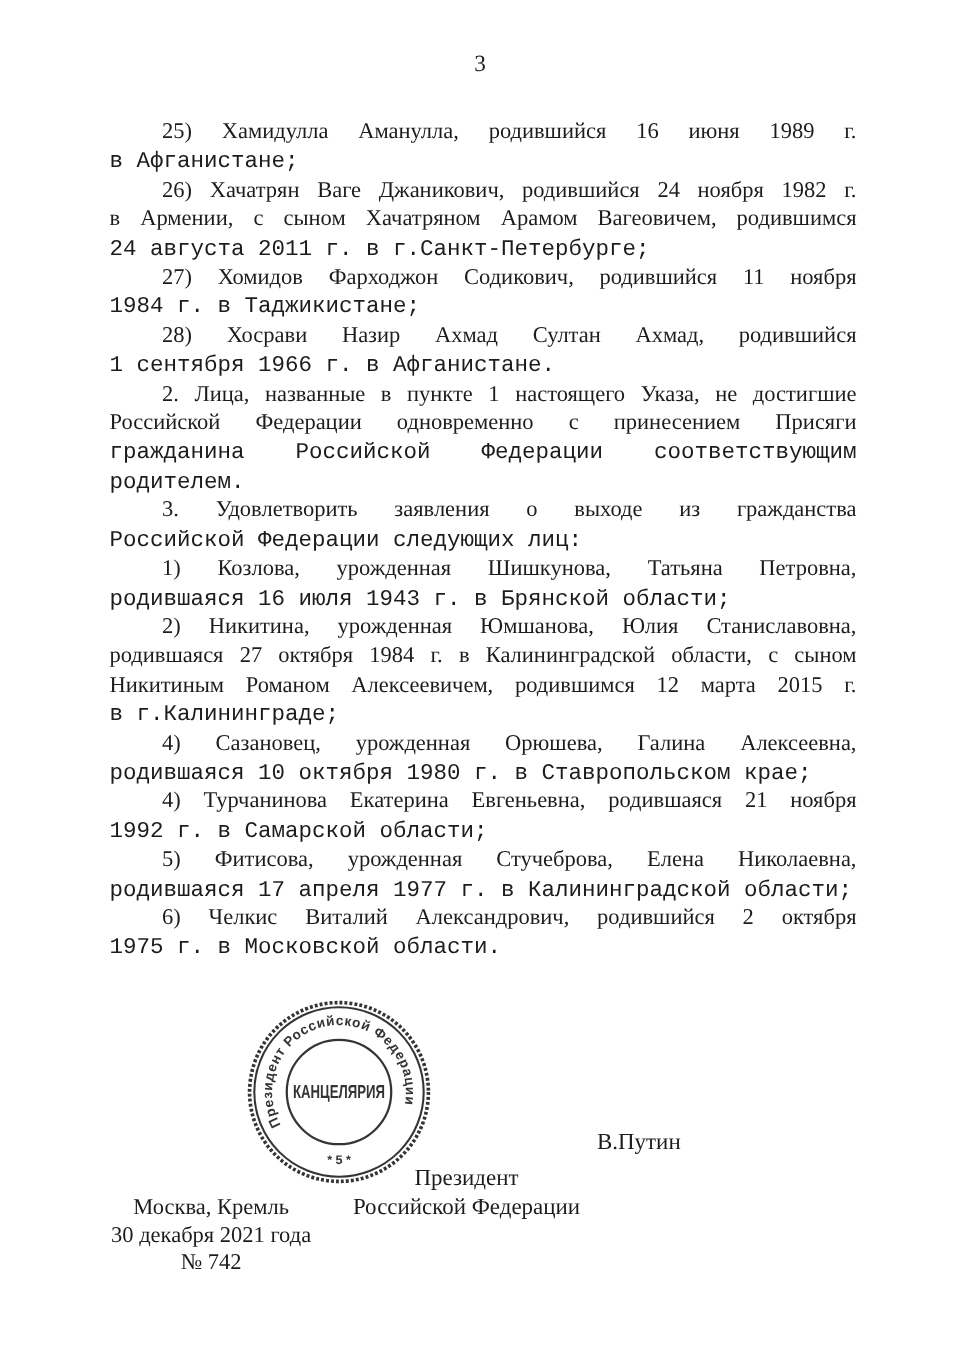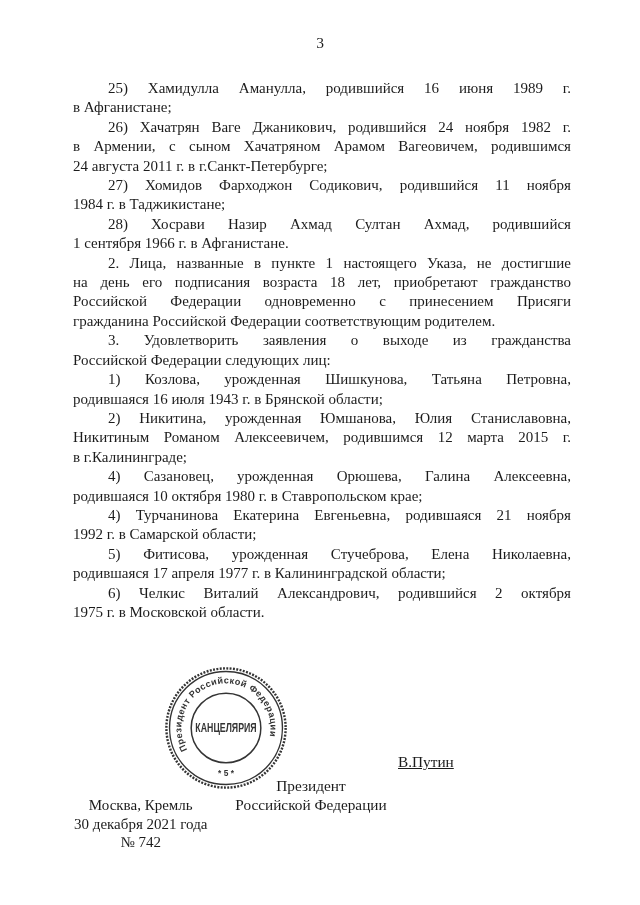--- a/index.html
+++ b/index.html
@@ -32,21 +32,21 @@
     width: 498px;
     font-size: 15px;
     line-height: 19.4px;
   }
   .para { margin: 0; padding: 0; }
   .line {
     text-align: justify;
     text-align-last: justify;
   }
   .line.first { padding-left: 35px; }
-  .line.last  { text-align-last: left; }
+  .line.last  { text-align-last: left; font-family: Liberation Mono, monospace; }
   .stamp {
     position: absolute;
     left: 161px;
     top: 663px;
     width: 130px;
     height: 130px;
     opacity: 0.92;
   }
   .sig-col {
     position: absolute;
@@ -57,21 +57,20 @@
     font-size: 15.3px;
     line-height: 18.8px;
     margin-top: 43px;
   }
   .sig-name {
     position: absolute;
     left: 398px;
     top: 753px;
     font-size: 15.3px;
     line-height: 18.8px;
-    text-decoration: underline;
   }
   .footer {
     position: absolute;
     left: 74px;
     top: 796px;
     font-size: 15px;
     line-height: 18.6px;
     text-align: center;
   }
   .stamp text, .stamp textPath {
@@ -100,34 +99,34 @@
       <div class="para">
         <div class="line first">27) Хомидов Фарходжон Содикович, родившийся 11 ноября</div>
         <div class="line last">1984 г. в Таджикистане;</div>
       </div>
       <div class="para">
         <div class="line first">28) Хосрави Назир Ахмад Султан Ахмад, родившийся</div>
         <div class="line last">1 сентября 1966 г. в Афганистане.</div>
       </div>
       <div class="para">
         <div class="line first">2. Лица, названные в пункте 1 настоящего Указа, не достигшие</div>
-        <div class="line">на день его подписания возраста 18 лет, приобретают гражданство</div>
         <div class="line">Российской Федерации одновременно с принесением Присяги</div>
         <div class="line last">гражданина Российской Федерации соответствующим родителем.</div>
       </div>
       <div class="para">
         <div class="line first">3. Удовлетворить заявления о выходе из гражданства</div>
         <div class="line last">Российской Федерации следующих лиц:</div>
       </div>
       <div class="para">
         <div class="line first">1) Козлова, урожденная Шишкунова, Татьяна Петровна,</div>
         <div class="line last">родившаяся 16 июля 1943 г. в Брянской области;</div>
       </div>
       <div class="para">
         <div class="line first">2) Никитина, урожденная Юмшанова, Юлия Станиславовна,</div>
+        <div class="line">родившаяся 27 октября 1984 г. в Калининградской области, с сыном</div>
         <div class="line">Никитиным Романом Алексеевичем, родившимся 12 марта 2015 г.</div>
         <div class="line last">в г.Калининграде;</div>
       </div>
       <div class="para">
         <div class="line first">4) Сазановец, урожденная Орюшева, Галина Алексеевна,</div>
         <div class="line last">родившаяся 10 октября 1980 г. в Ставропольском крае;</div>
       </div>
       <div class="para">
         <div class="line first">4) Турчанинова Екатерина Евгеньевна, родившаяся 21 ноября</div>
         <div class="line last">1992 г. в Самарской области;</div>

